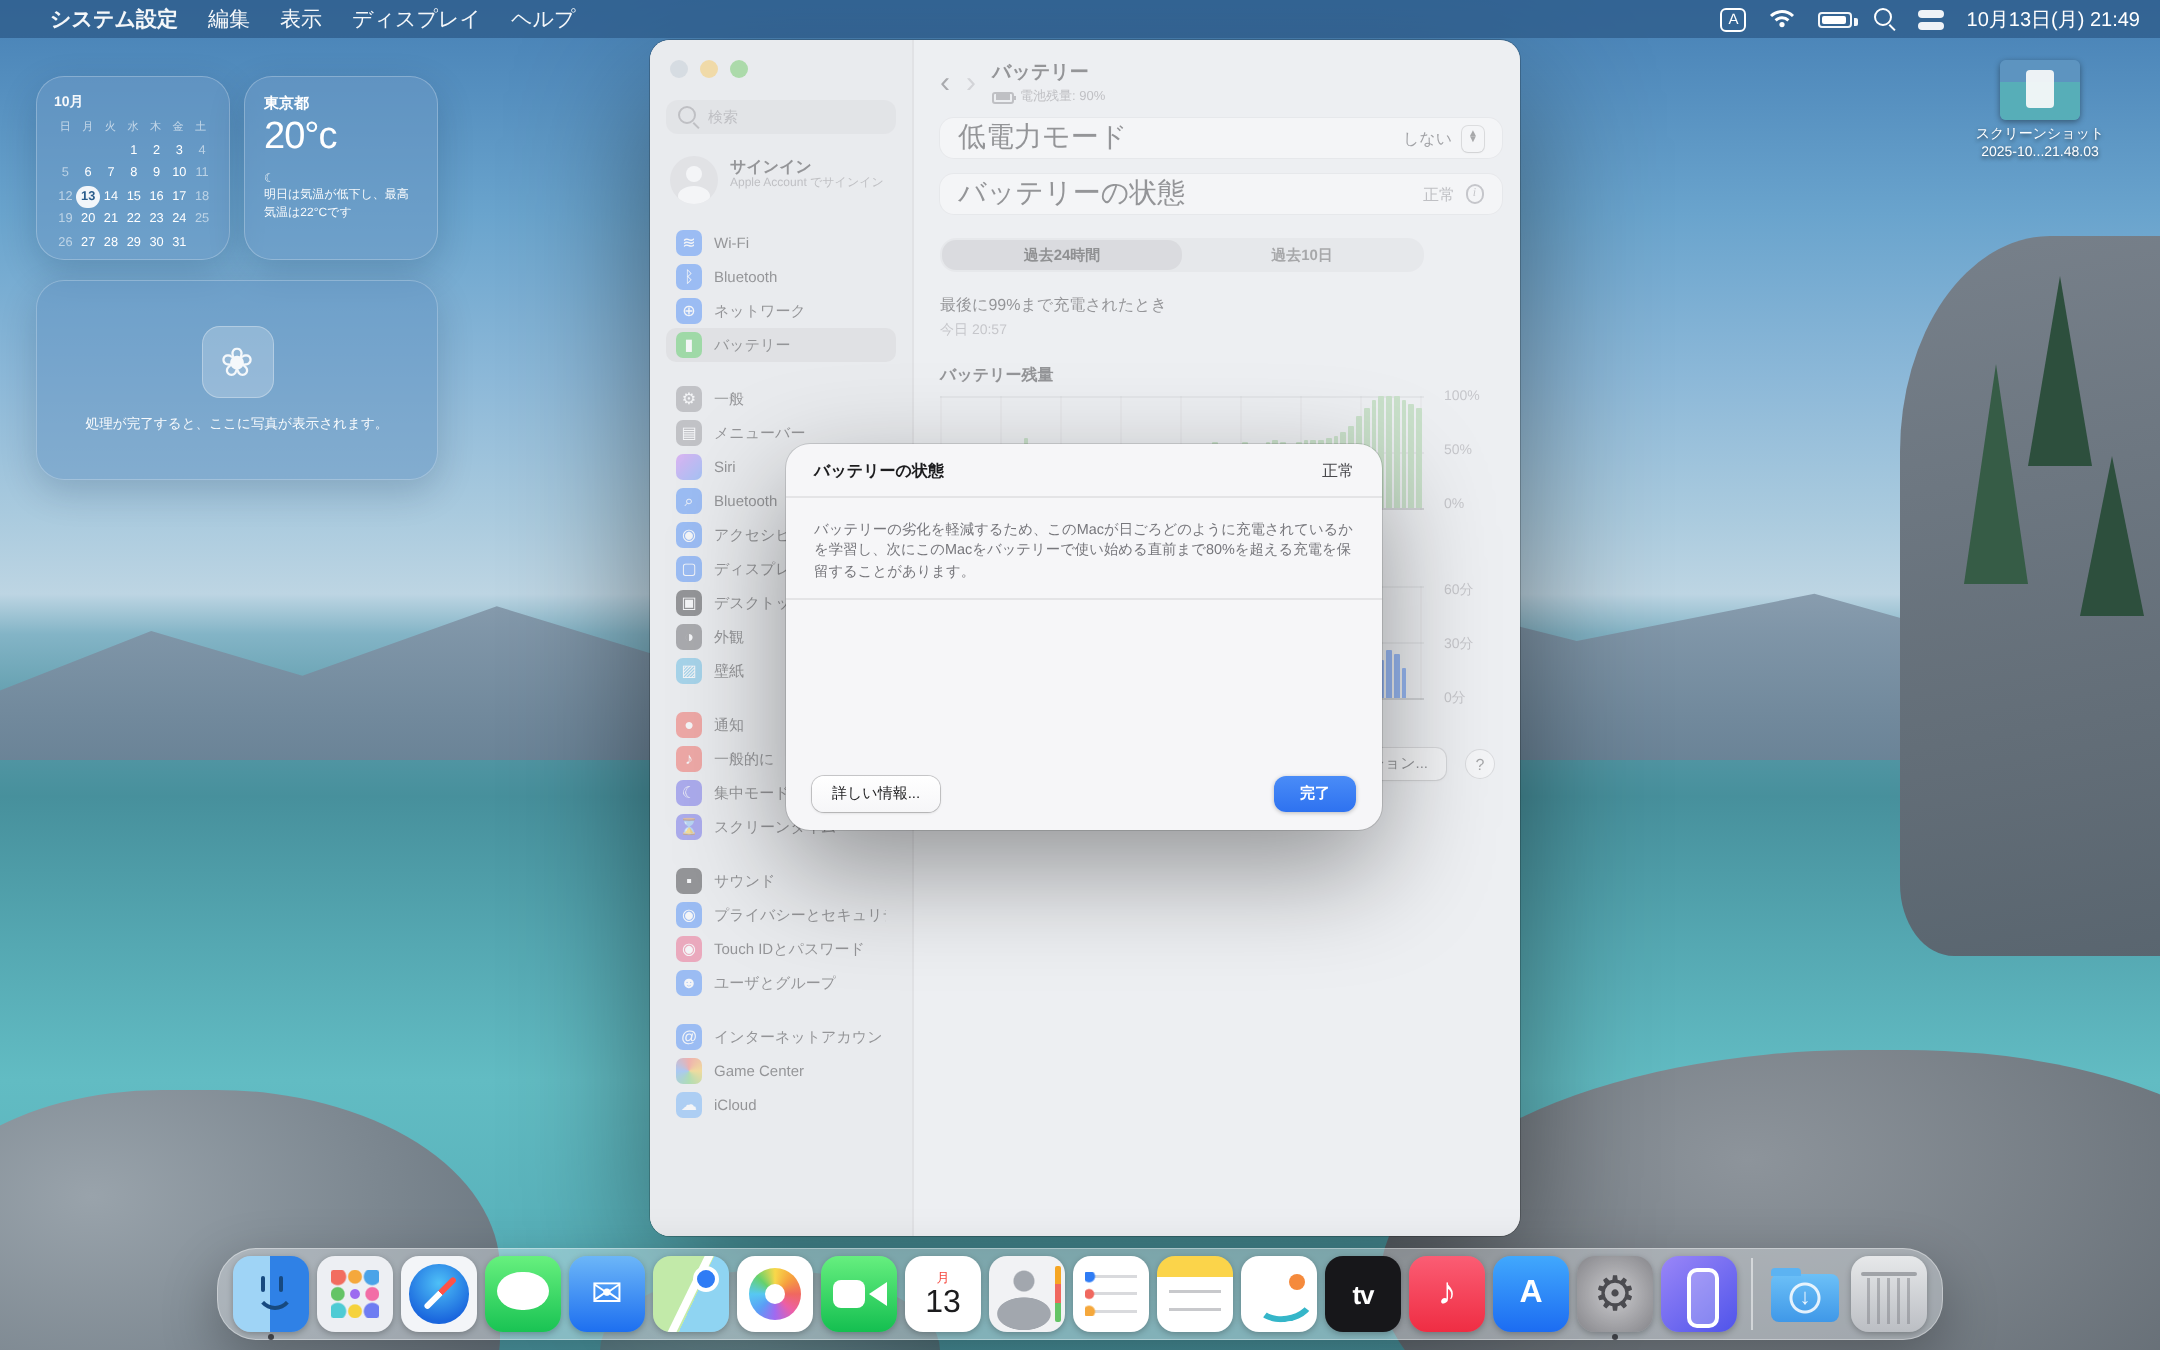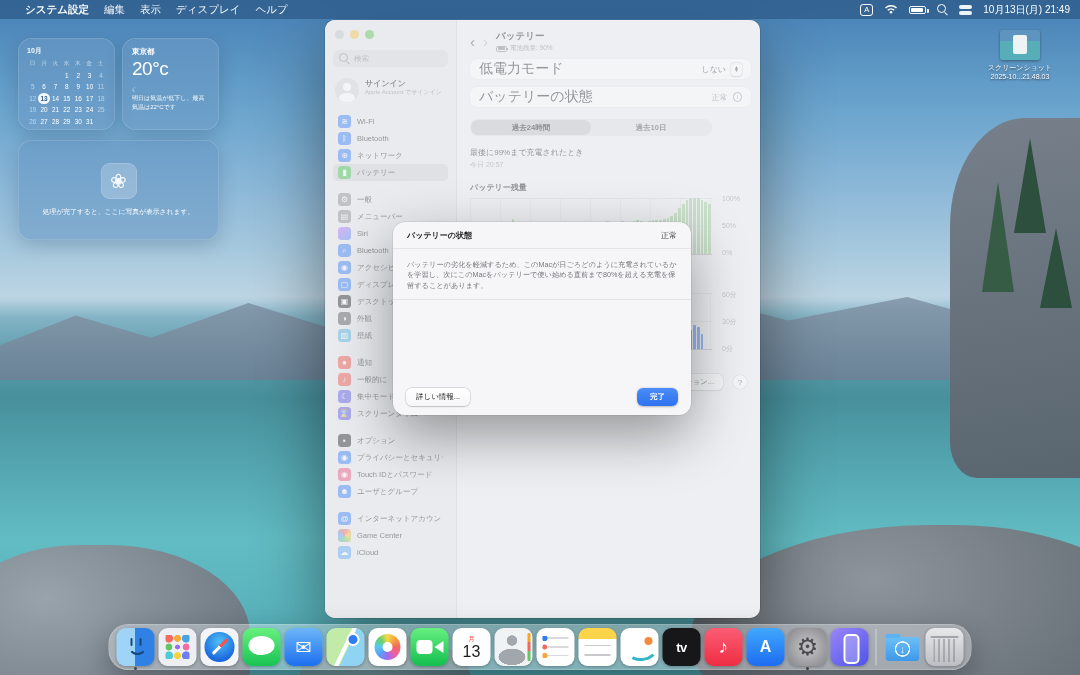--- a/index.html
+++ b/index.html
@@ -400,21 +400,21 @@
             <span class="sb-lb">集中モード</span>
           </div>
           <div class="sb-item">
             <span class="sb-ic" style="background: rgb(94, 92, 230);">⌛</span>
             <span class="sb-lb">スクリーンタイム</span>
           </div>
         </div>
         <div class="sb-group">
           <div class="sb-item">
             <span class="sb-ic" style="background: rgb(44, 44, 46);">▪</span>
-            <span class="sb-lb">オプション</span>
+            <span class="sb-lb">サウンド</span>
           </div>
           <div class="sb-item">
             <span class="sb-ic" style="background: rgb(59, 130, 247);">◉</span>
             <span class="sb-lb">プライバシーとセキュリティ</span>
           </div>
           <div class="sb-item">
             <span class="sb-ic" style="background: rgb(233, 87, 127);">◉</span>
             <span class="sb-lb">Touch IDとパスワード</span>
           </div>
           <div class="sb-item">

